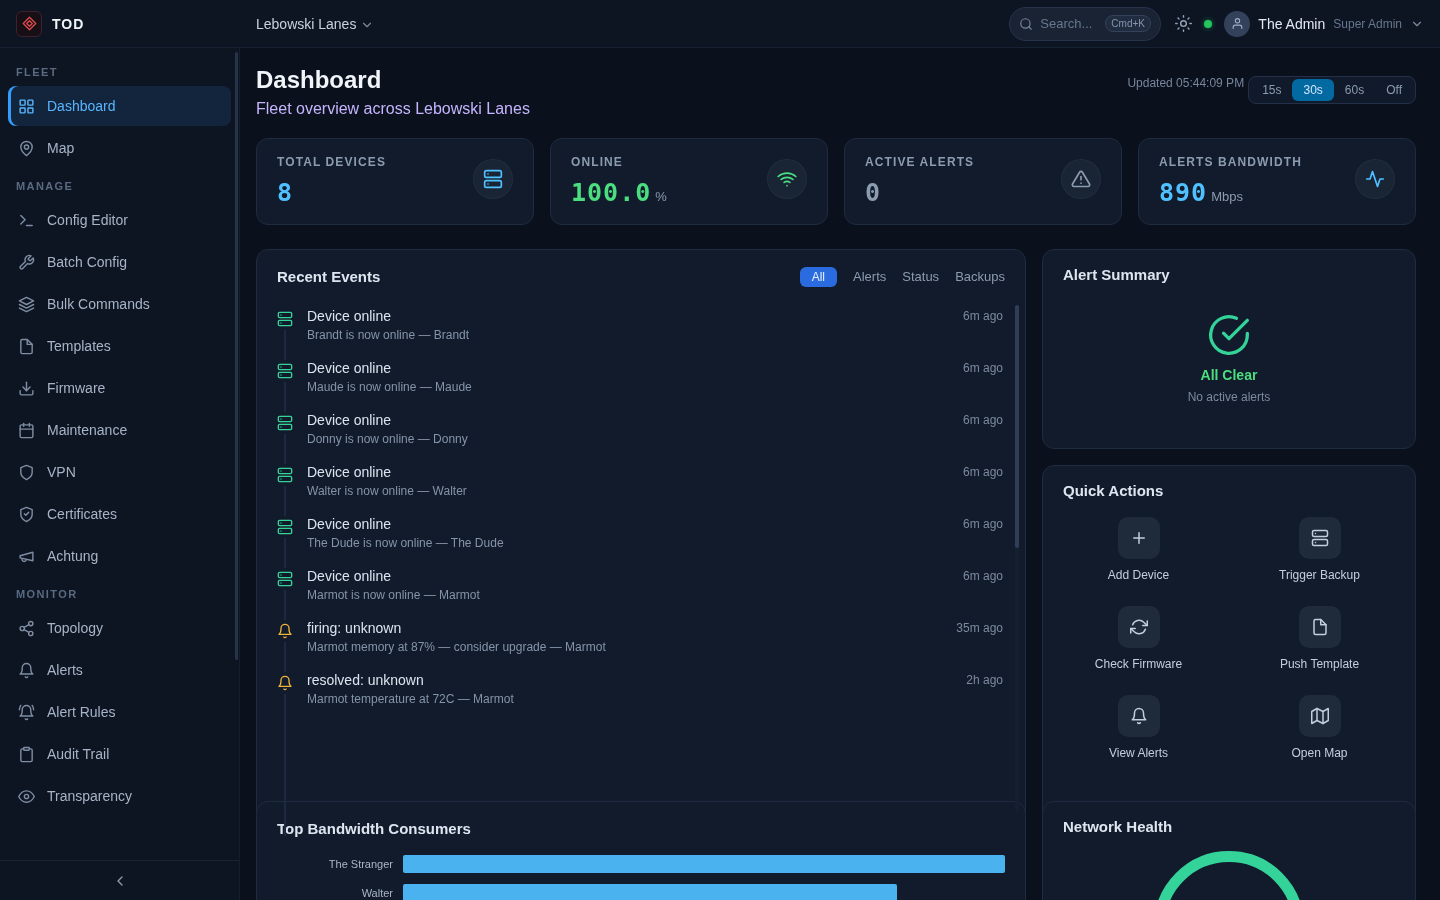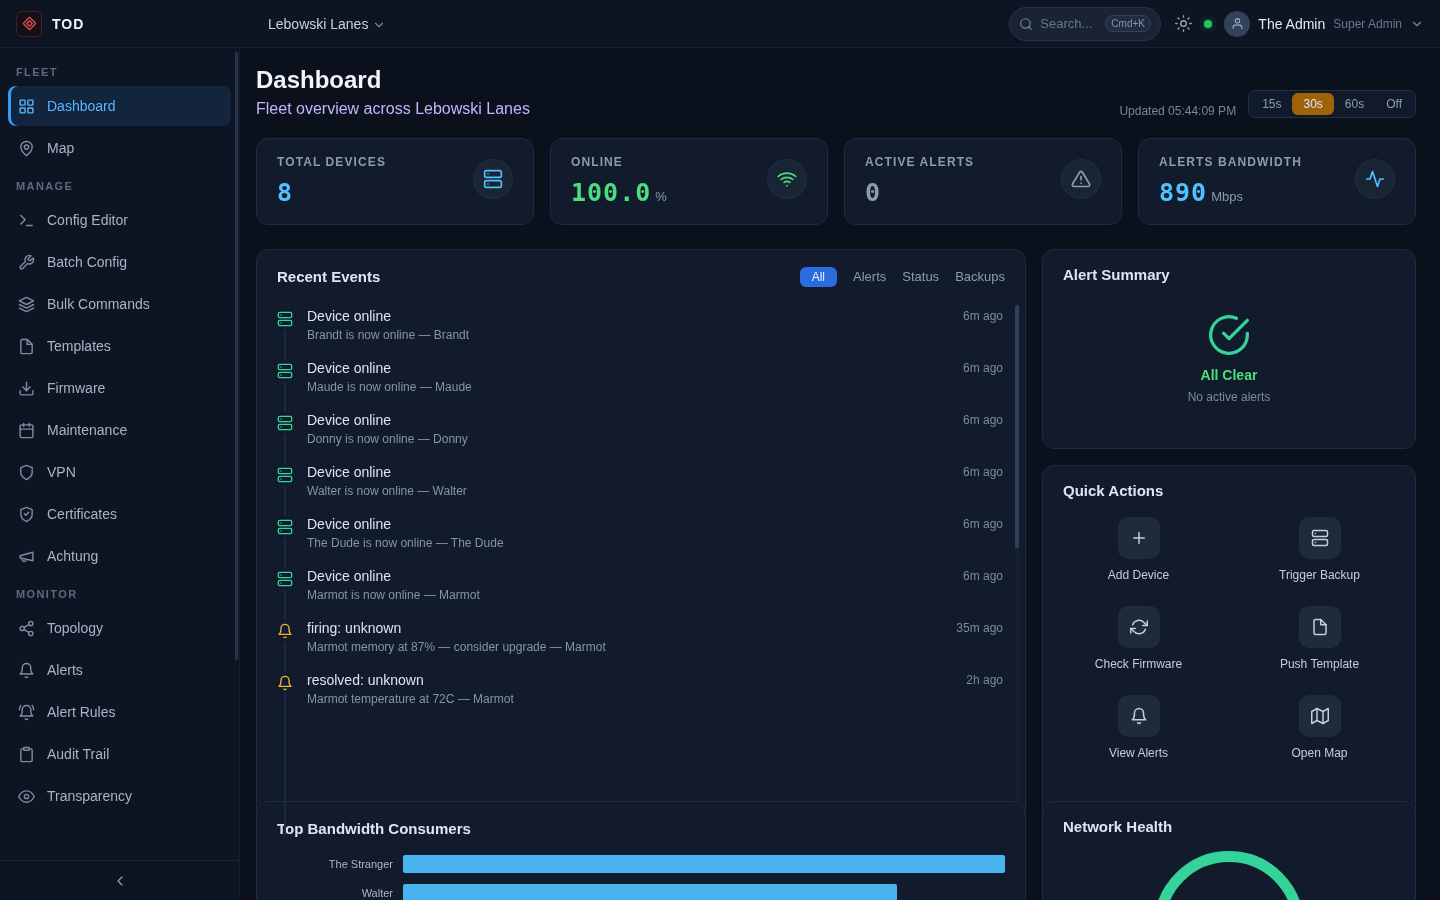--- a/index.html
+++ b/index.html
@@ -7,21 +7,21 @@
   body{background:#0a101c;color:#e6edf5;font-family:"Liberation Sans",sans-serif;font-size:14px}
   .app{display:grid;grid-template-columns:240px 1fr;grid-template-rows:48px 852px;width:1440px;height:900px}
   .ic{width:16px;height:16px;display:block;flex:none}
 
   
   .topbar{grid-column:1/3;display:flex;align-items:center;background:#0d1523;border-bottom:1px solid #172134;padding-right:16px}
   .brand{width:240px;display:flex;align-items:center;gap:10px;padding-left:16px;flex:none}
   .logo-box{width:26px;height:26px;border-radius:6px;background:#170f16;border:1px solid #43202b;display:flex;align-items:center;justify-content:center;color:#e14b4b}
   .logo-box .ic{width:15px;height:15px}
   .brand-name{font-weight:700;font-size:14px;letter-spacing:1px;color:#f1f5f9}
-  .org-select{display:flex;align-items:flex-end;gap:4px;margin-left:28px;color:#c7d2e0;cursor:pointer}
+  .org-select{display:flex;align-items:flex-end;gap:4px;margin-left:16px;color:#c7d2e0;cursor:pointer}
   .chev{color:#7b8aa0}.chev .ic{width:14px;height:14px}
   .topbar-spacer{flex:1}
   .search-box{width:152px;height:34px;display:flex;align-items:center;gap:7px;background:#192333;border:1px solid #27334a;border-radius:17px;padding:0 9px;cursor:text}
   .search-ic{color:#76869c}.search-ic .ic{width:14px;height:14px}
   .search-input{background:transparent;border:none;outline:none;color:#c7d2e0;font-size:13px;width:58px;font-family:"Liberation Sans",sans-serif}
   .search-input::placeholder{color:#67778e}
   .kbd{font-size:10px;color:#8594ab;background:#202c40;border:1px solid #33415a;border-radius:8px;padding:2px 5px;white-space:nowrap}
   .icon-btn{background:none;border:none;color:#94a3b8;margin-left:14px;cursor:pointer}
   .icon-btn .ic{width:17px;height:17px}
   .status-dot{width:8px;height:8px;border-radius:50%;background:#22c55e;margin-left:12px;box-shadow:0 0 5px #22c55e88}
@@ -39,25 +39,25 @@
   .nav-item.active{background:rgba(56,160,255,.12);color:#58b6ff;box-shadow:inset 3px 0 0 #349dfc}
   .nav-item.active .ic{color:#58b6ff}
   .sidebar-scrollthumb{position:absolute;right:1px;top:4px;width:3px;height:608px;background:#26344a;border-radius:2px;cursor:grab}
   .sidebar-footer{position:absolute;bottom:0;left:0;right:0;height:40px;border-top:1px solid #182334;display:flex;align-items:center;justify-content:center;color:#8b9bb0;cursor:pointer;background:#0d1523}
 
   
   .main{padding:18px 24px 0 16px;overflow:hidden}
   .page-head{display:flex;justify-content:space-between;margin-bottom:20px}
   .page-head h1{font-size:24px;font-weight:700;color:#f1f5f9}
   .subtitle{margin-top:6px;font-size:16px;color:#c4b5fd}
-  .head-right{display:flex;align-items:flex-end;gap:12px;margin-top:10px}
+  .head-right{display:flex;align-items:flex-start;gap:4px;margin-top:10px}
   .updated{font-size:12px;color:#76869c;white-space:nowrap}
   .seg{display:flex;background:#111a2a;border:1px solid #223049;border-radius:8px;padding:2px}
   .seg-btn{border:none;background:none;color:#8b9bb0;font-size:12px;padding:4px 11px;border-radius:6px;cursor:pointer;font-family:"Liberation Sans",sans-serif}
-  .seg-btn.active{background:#a16207;color:#d4e5ff}
+  .seg-btn.active{background:#0369a1;color:#d4e5ff}
 
   .card{background:#121b2b;border:1px solid #1f2b40;border-radius:12px}
   .card h2{font-size:15px;font-weight:600;color:#dde6f0}
 
   .stats-row{display:grid;grid-template-columns:repeat(4,1fr);gap:16px;margin-bottom:24px}
   .stat-card{background:#121b2b;border:1px solid #1f2b40;border-radius:12px;height:87px;padding:16px 20px;display:flex;justify-content:space-between;align-items:flex-start}
   .stat-label{font-size:12px;font-weight:600;letter-spacing:1.1px;color:#8b9bb0;margin-bottom:9px}
   .stat-value{font-family:"DejaVu Sans Mono",monospace;font-size:25px;font-weight:700;letter-spacing:1px}
   .stat-unit{font-family:"Liberation Sans",sans-serif;font-size:13px;color:#8b9bb0;font-weight:400;margin-left:4px;letter-spacing:0}
   .stat-icon{width:40px;height:40px;border-radius:50%;background:rgba(148,183,220,.06);border:1px solid rgba(255,255,255,.04);display:flex;align-items:center;justify-content:center;margin-top:4px}

